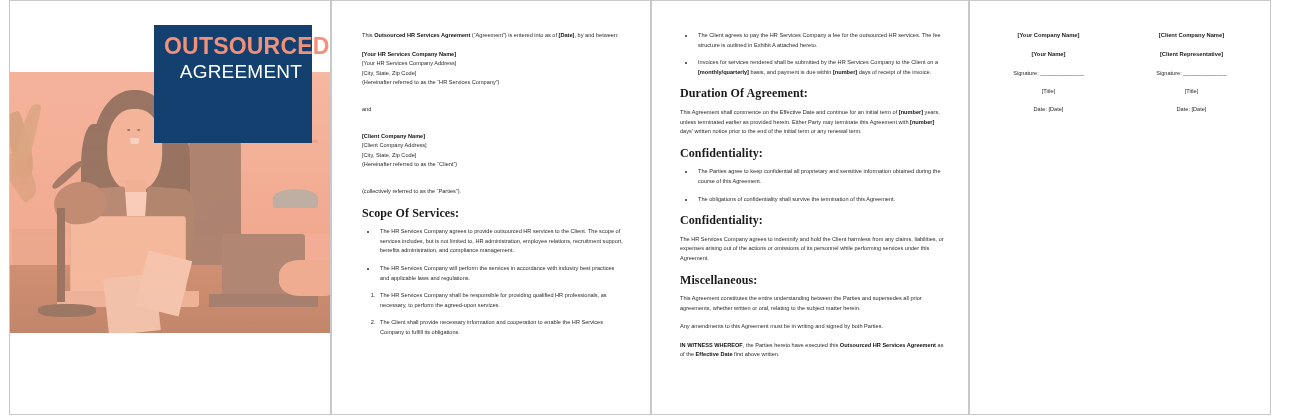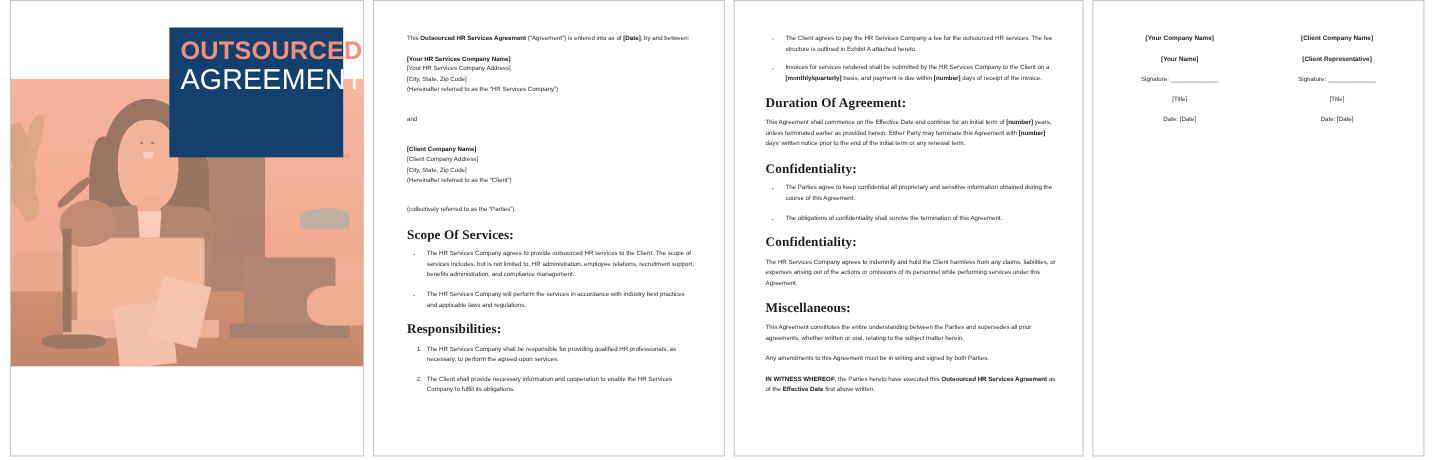--- a/index.html
+++ b/index.html
@@ -7,21 +7,20 @@
     width: 1310px; height: 418px;
     background: #ffffff;
     font-family: "Liberation Sans", sans-serif;
     overflow: hidden;
   }
   .workspace {
     position: relative;
     width: 1310px; height: 418px;
     display: flex;
     align-items: flex-start;
-    gap: 8px;
     padding: 0 9px;
   }
   .page {
     position: relative;
     background: #ffffff;
     border: 1px solid #c8c8c8;
     height: 415px;
     flex: 0 0 auto;
     overflow: hidden;
   }
@@ -191,21 +190,21 @@
   }
   .title-l1, .title-l2 {
     color: #f3907a;
     font-size: 23px;
     font-weight: bold;
     line-height: 26px;
     letter-spacing: .2px;
   }
   .title-l3 {
     color: #ffffff;
-    font-size: 26px;
+    font-size: 19px;
     font-weight: normal;
     line-height: 26px;
     letter-spacing: .2px;
   }
 
   
   .doc-body {
     padding: 30px 26px 0 30px;
     color: #2b2b2b;
     font-size: 5.6px;
@@ -334,21 +333,20 @@
 
       <div class="spacer-sm"></div>
       <p class="para">(collectively referred to as the “Parties”).</p>
 
       <h2 class="heading">Scope Of Services:</h2>
       <ul class="bullets">
         <li>The HR Services Company agrees to provide outsourced HR services to the Client. The scope of services includes, but is not limited to, HR administration, employee relations, recruitment support, benefits administration, and compliance management.</li>
         <li>The HR Services Company will perform the services in accordance with industry best practices and applicable laws and regulations.</li>
       </ul>
 
-      <h2 class="heading">Responsibilities:</h2>
       <ol class="numbers">
         <li>The HR Services Company shall be responsible for providing qualified HR professionals, as necessary, to perform the agreed-upon services.</li>
         <li>The Client shall provide necessary information and cooperation to enable the HR Services Company to fulfill its obligations.</li>
       </ol>
 
     </div>
   </div>
 
   <div class="page page-3">
     <div class="doc-body p3">

